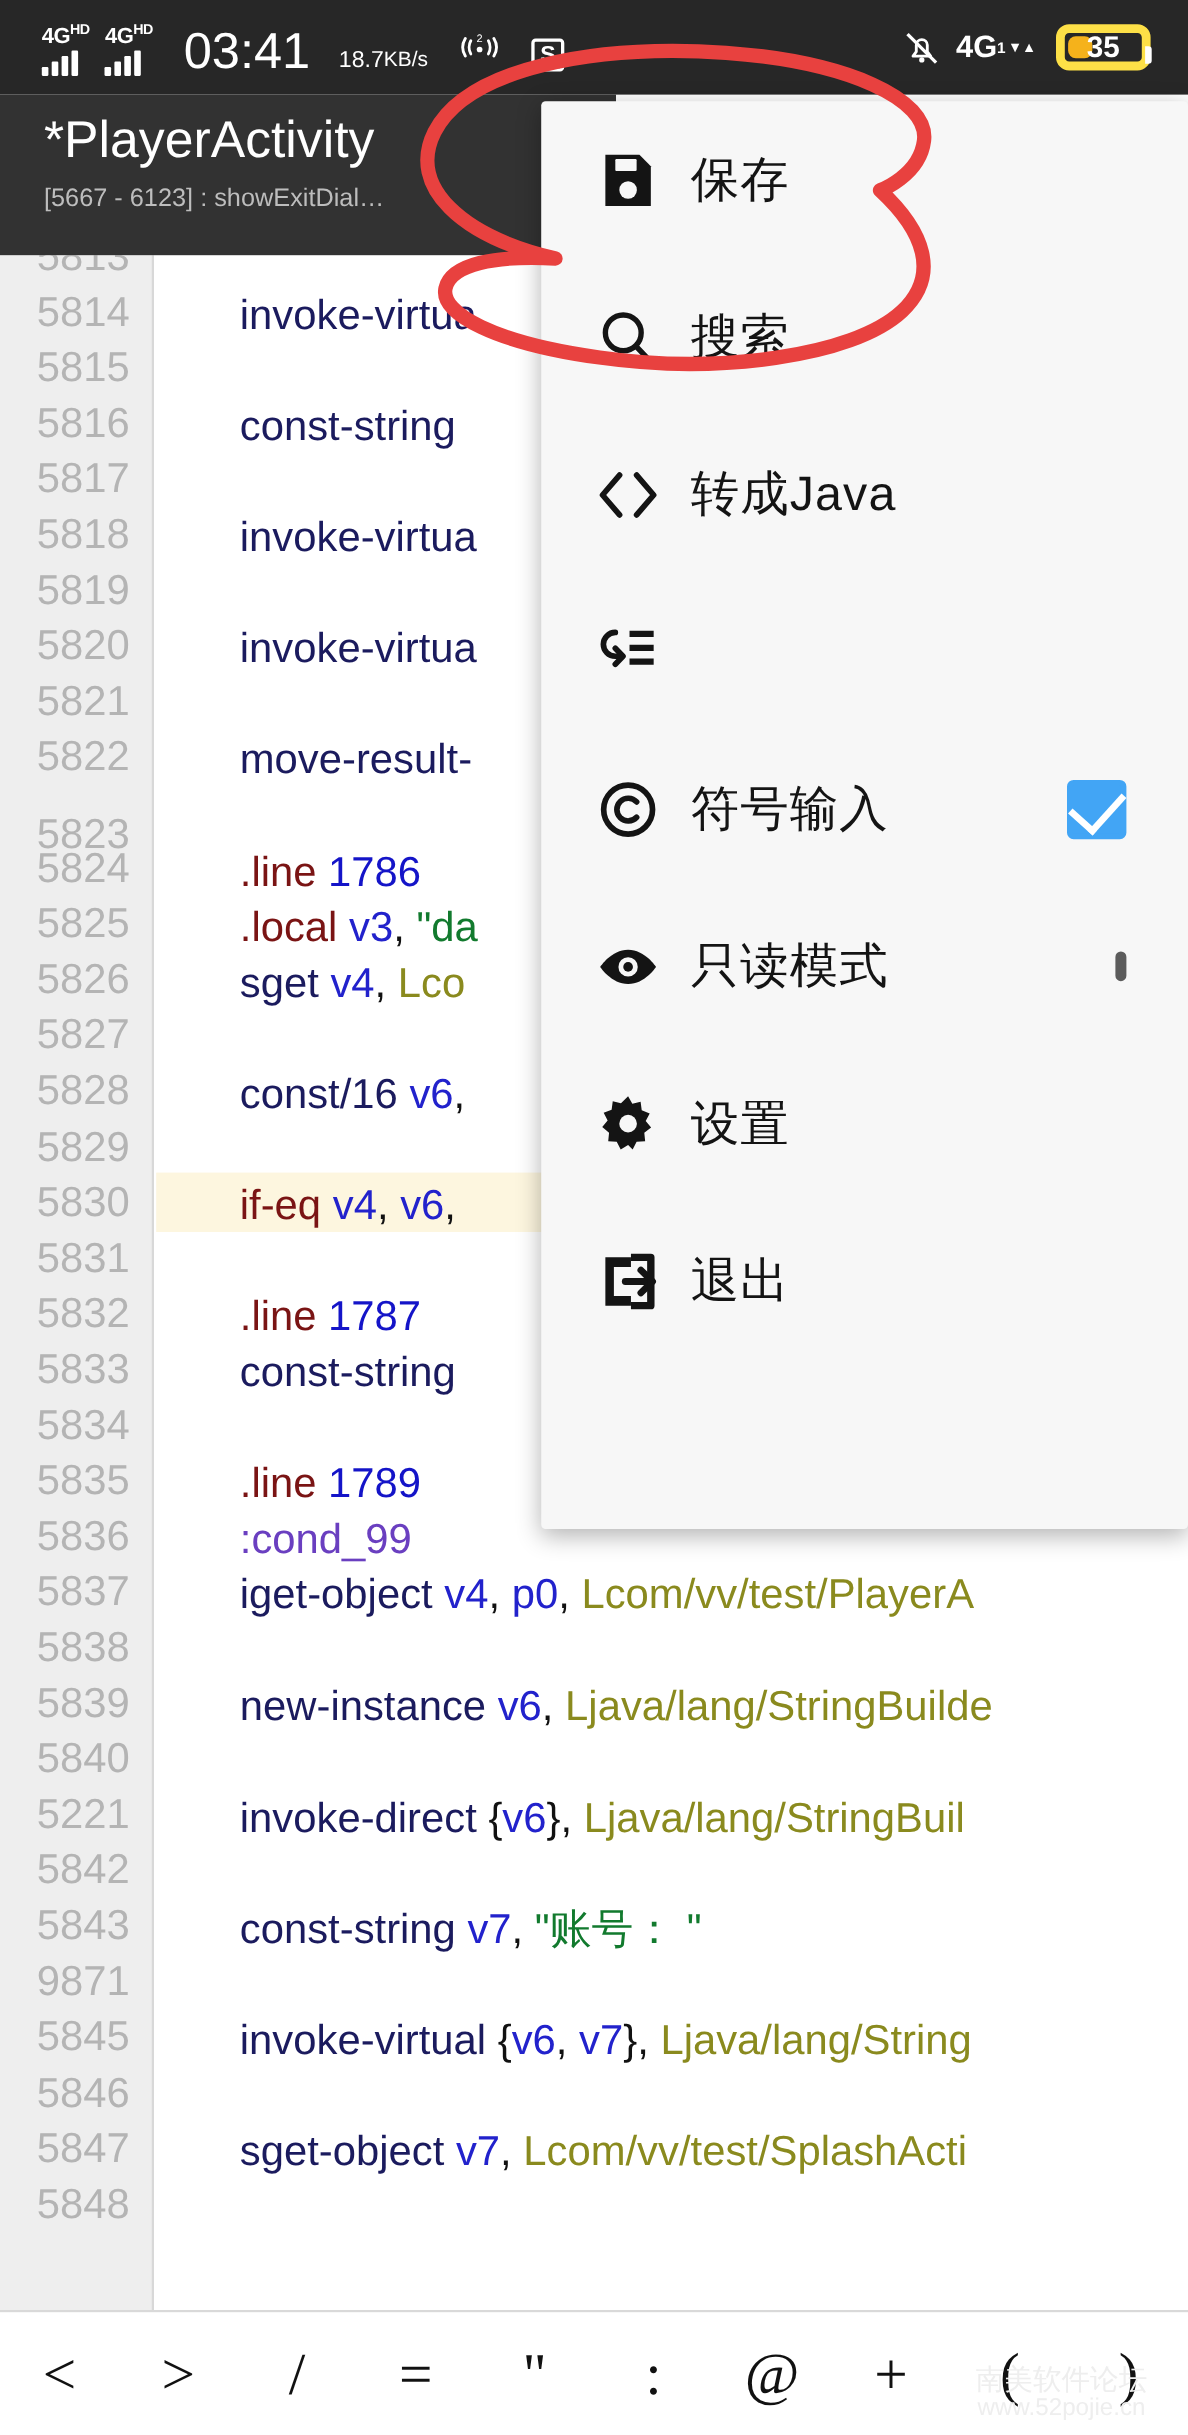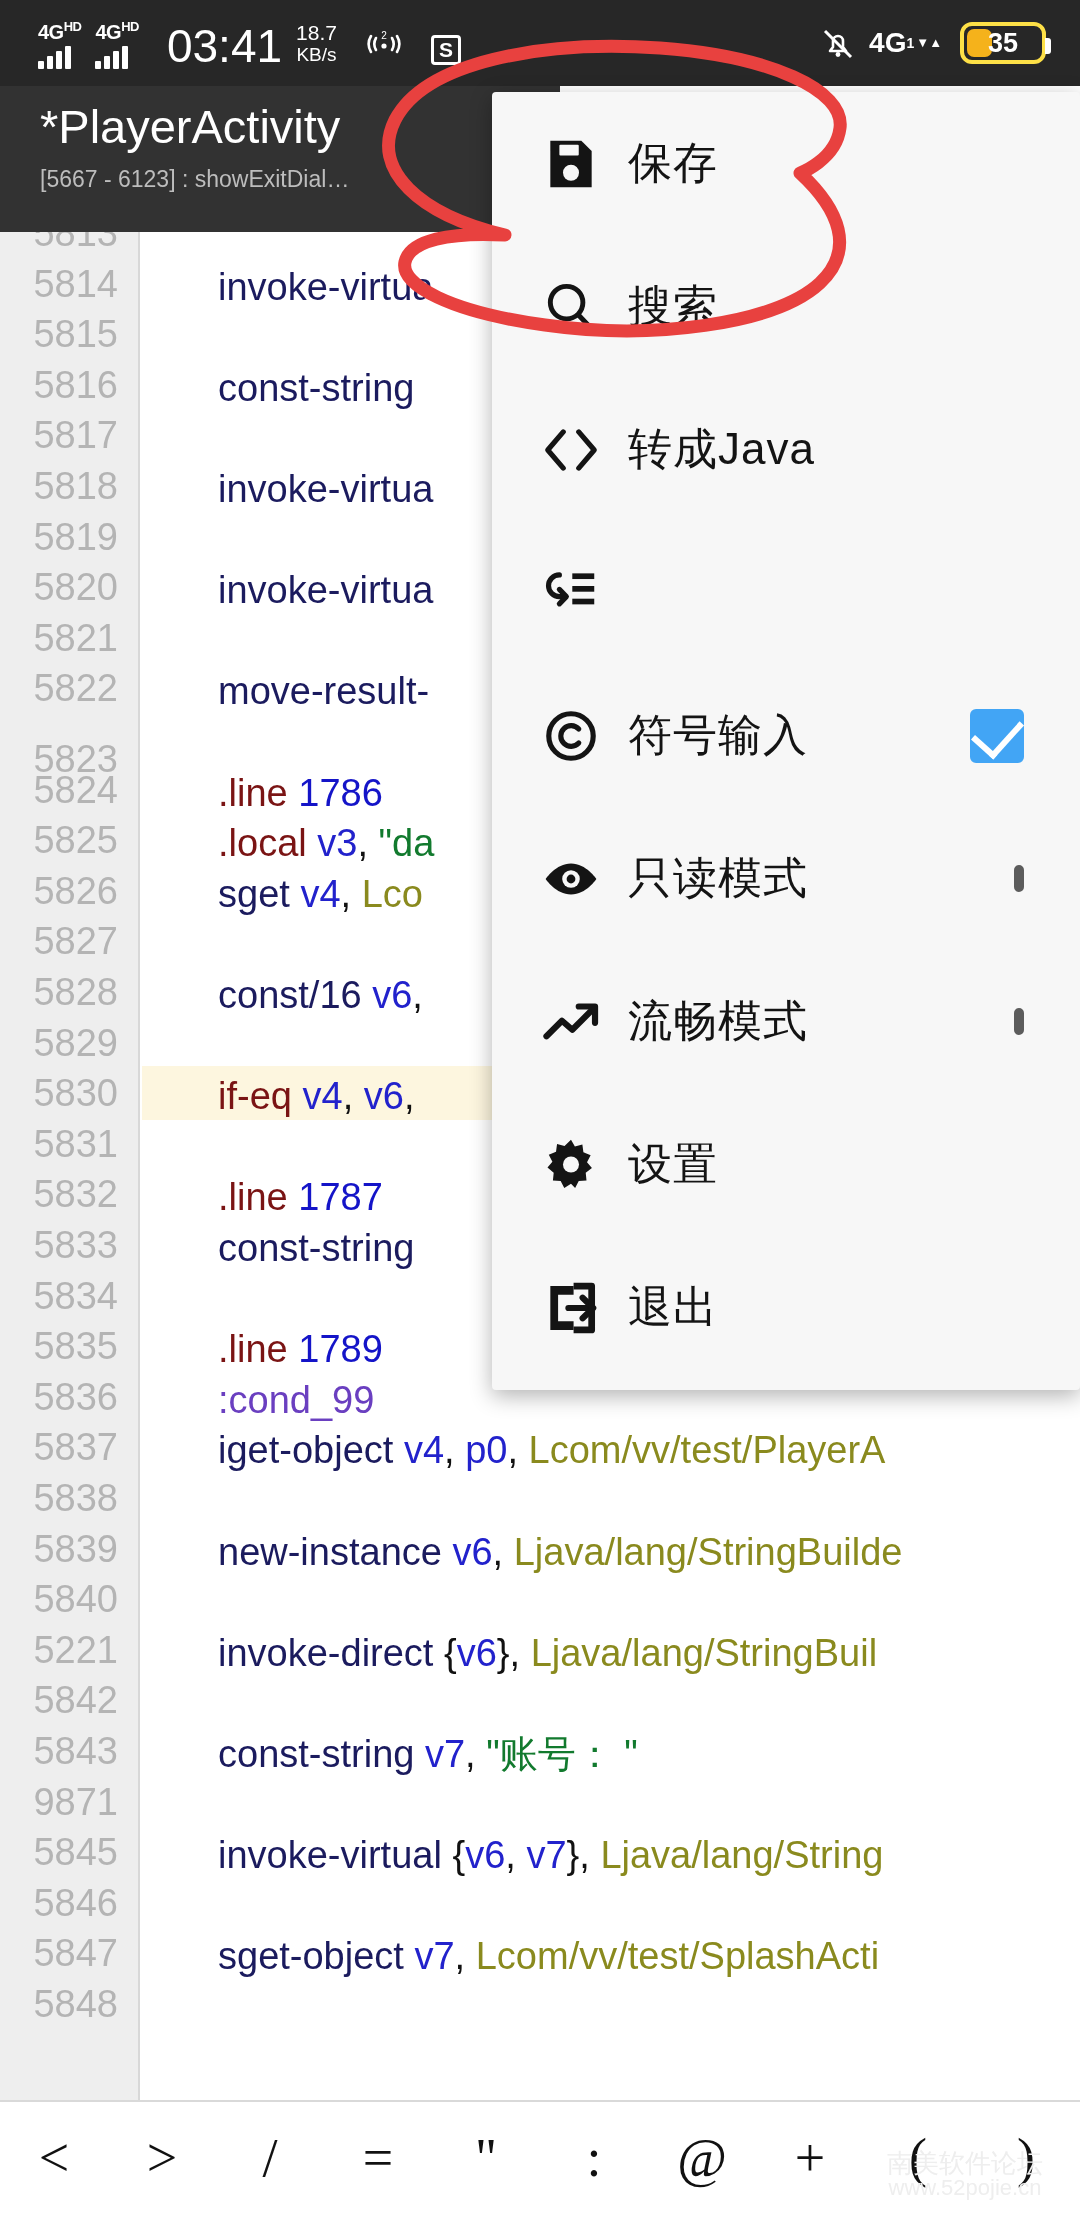--- a/index.html
+++ b/index.html
@@ -20,33 +20,33 @@
   .signal{ display:flex; flex-direction:column; align-items:flex-start; }
   .signal .tech{ font-size:20px; font-weight:bold; line-height:20px; letter-spacing:-.5px;}
   .signal .tech sup{ font-size:13px; vertical-align:super; font-weight:bold;}
   .bars{ display:flex; align-items:flex-end; gap:3px; height:24px; margin-top:3px;}
   .bars i{ display:block; width:6px; background:#fff; border-radius:1px;}
   .bars i:nth-child(1){height:8px}
   .bars i:nth-child(2){height:13px}
   .bars i:nth-child(3){height:18px}
   .bars i:nth-child(4){height:23px}
   .clock{ font-size:46px; line-height:46px; font-weight:400; margin-left:14px; letter-spacing:0px;}
-  .netspeed{ display:flex; flex-direction:column; align-items:center; line-height:22px; margin-left:0; margin-bottom:3px;}
+  .netspeed{ display:flex; align-items:center; line-height:22px; margin-left:12px; margin-bottom:3px;}
   .netspeed .v{ font-size:21px; }
   .netspeed .u{ font-size:19px; }
   .wifi-ico{ margin-left:16px; font-size:30px; line-height:30px; margin-bottom:4px;}
   .s-ico{ margin-left:16px; width:30px; height:30px; border:3px solid #fff; border-radius:4px;
           display:flex; align-items:center; justify-content:center; font-size:21px; font-weight:bold; margin-bottom:4px;}
   .sb-right{ margin-left:auto; display:flex; align-items:center; gap:18px; padding-right:34px;}
   .bell-off{ position:relative; width:30px; height:34px; }
   .net2{ display:flex; align-items:center; }
   .net2 .lbl{ font-size:28px; font-weight:bold; line-height:28px;}
   .net2 .sub{ font-size:14px; line-height:28px; font-weight:bold;}
   .net2 .arrows{ font-size:13px; line-height:10px; margin-left:2px; display:flex; flex-direction:column; }
-  .battery{ width:86px; height:42px; border:4px solid #fde047; border-radius:12px;
+  .battery{ width:86px; height:42px; border:8px solid #fde047; border-radius:12px;
             position:relative; display:flex; align-items:center; padding:3px;}
   .battery:after{content:""; position:absolute; right:-9px; top:12px; width:6px; height:16px;
             background:#ffffff; border-radius:0 3px 3px 0;}
   .battery .fill{ background:#F5B21B; height:100%; border-radius:7px; }
   .battery .pct{ position:absolute; left:0; top:0; width:100%; height:100%;
             display:flex; align-items:center; justify-content:center;
             font-size:27px; font-weight:bold; color:#fff; }
 
   
   #title-bar{
@@ -306,30 +306,20 @@
           <circle cx="12" cy="12" r="3.4" fill="#f7f7f7"></circle>
           <circle cx="12" cy="12" r="1.7" fill="#141414"></circle>
         </svg>
       </span>
       <span class="mi-lbl">只读模式</span>
       <span class="mi-chk"><span class="cbox"></span></span>
     </div>
     <div class="mi">
       <span class="mi-ico">
         <svg width="62" height="62" viewBox="0 0 24 24">
-          <polyline points="2.5,17.5 8.5,11.5 12.5,15 21,6.5" fill="none" stroke="#141414" stroke-width="2.4" stroke-linecap="round" stroke-linejoin="round"></polyline>
-          <polyline points="15,6 21.3,6 21.3,12.3" fill="none" stroke="#141414" stroke-width="2.4" stroke-linecap="round" stroke-linejoin="round"></polyline>
-        </svg>
-      </span>
-      <span class="mi-lbl">流畅模式</span>
-      <span class="mi-chk"><span class="cbox"></span></span>
-    </div>
-    <div class="mi">
-      <span class="mi-ico">
-        <svg width="62" height="62" viewBox="0 0 24 24">
           <path d="M12 2.2l1.5 2.6 2.9-.7.4 3 2.8 1.1-1.4 2.7 1.9 2.3-2.4 1.8.3 3-3 .2-1.4 2.7L12 19.3l-2.6 1.6-1.4-2.7-3-.2.3-3L2.9 13l1.9-2.3L3.4 8l2.8-1.1.4-3 2.9.7z" fill="#141414"></path>
           <circle cx="12" cy="11.8" r="3.1" fill="#f7f7f7"></circle>
         </svg>
       </span>
       <span class="mi-lbl">设置</span>
     </div>
     <div class="mi">
       <span class="mi-ico">
         <svg width="62" height="62" viewBox="0 0 24 24">
           <path d="M4 3.5h9v3.4H7v10.2h6v3.4H4z" fill="#141414"></path>

